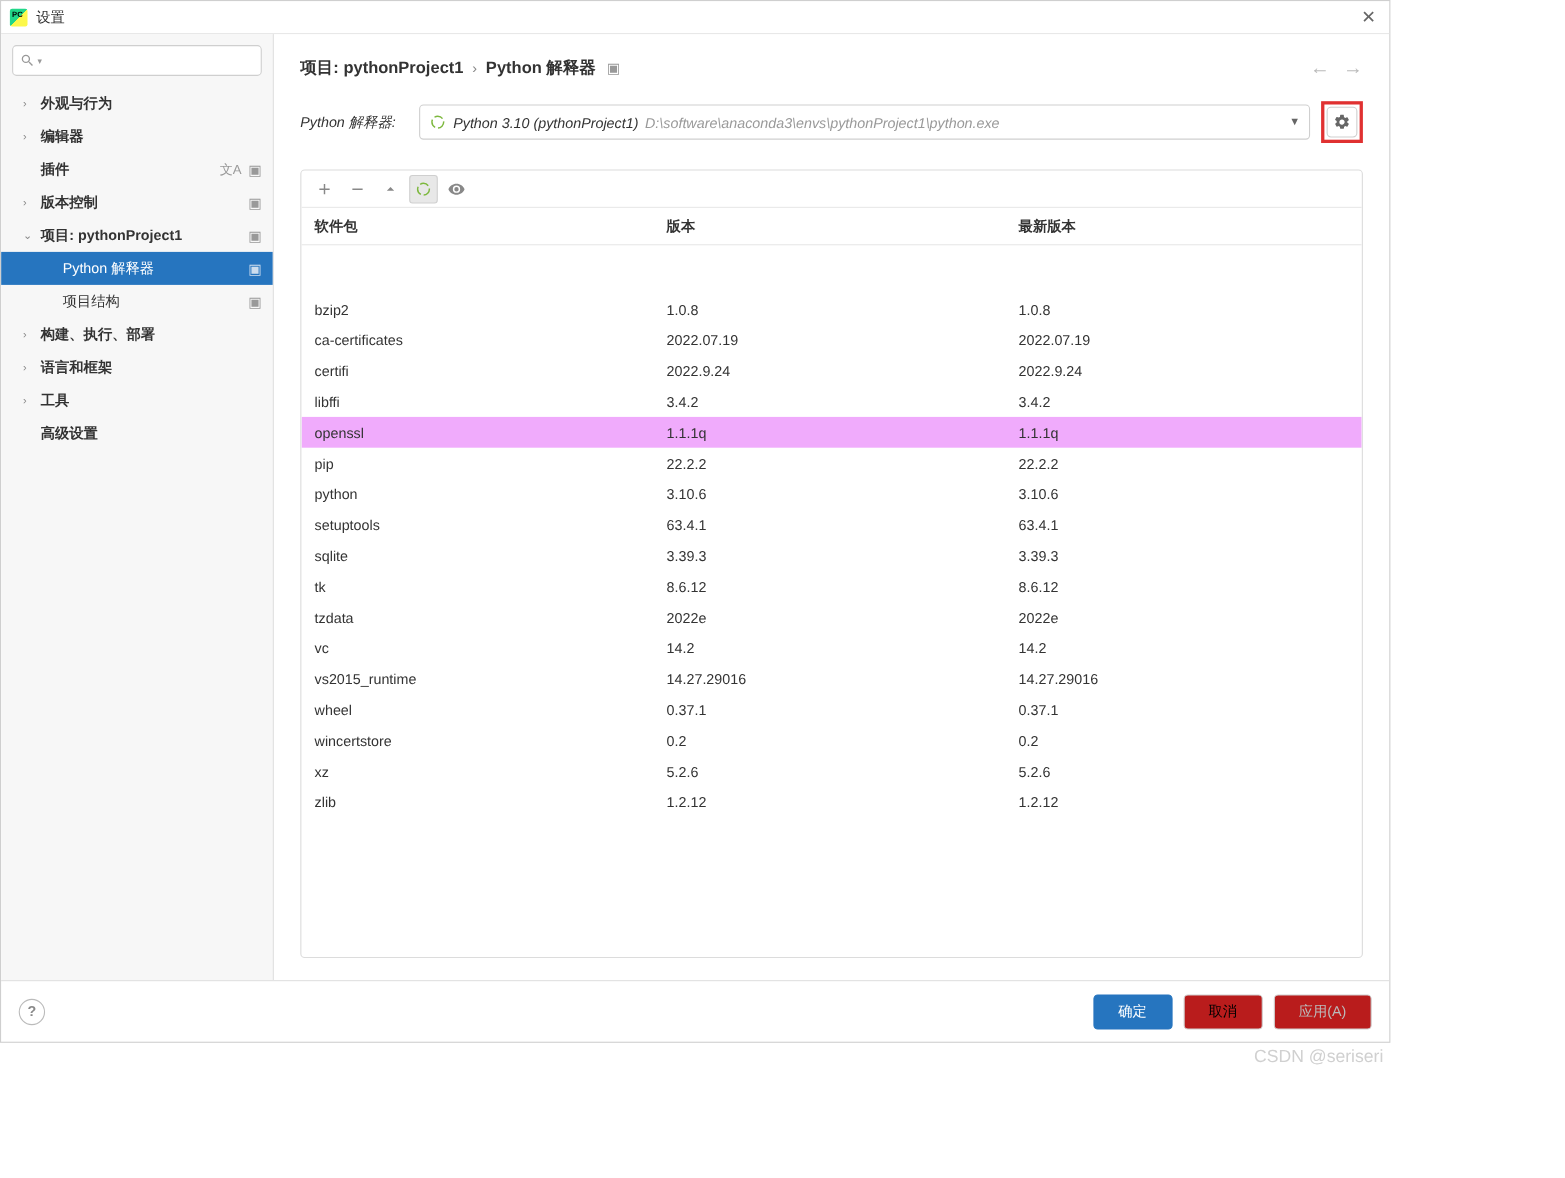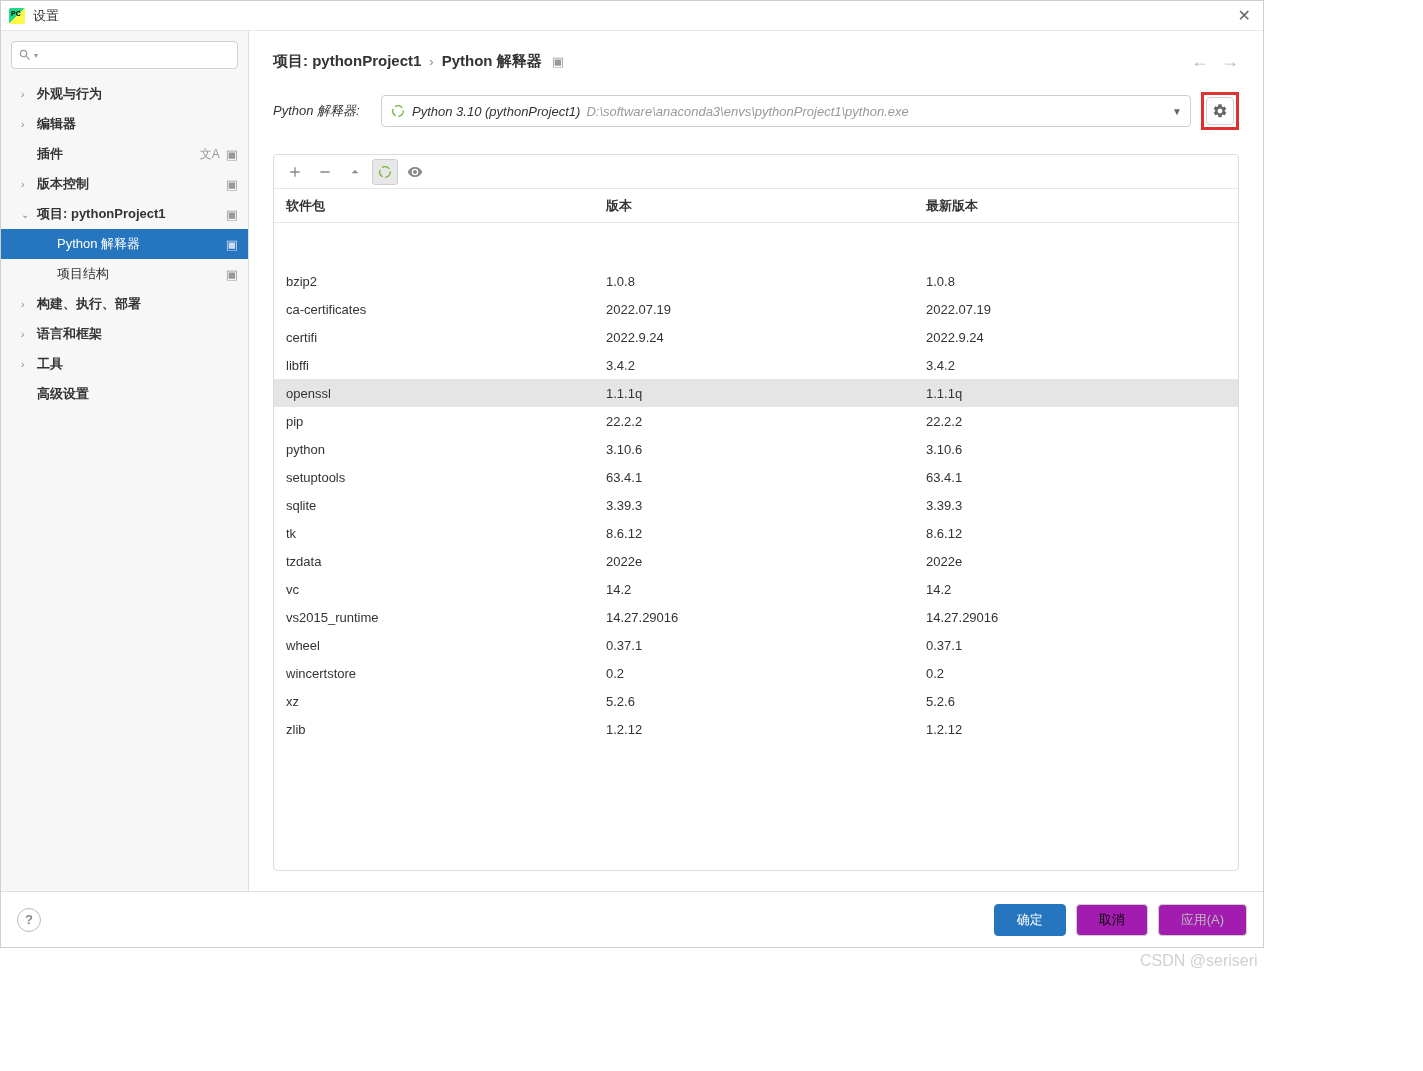--- a/index.html
+++ b/index.html
@@ -47,25 +47,25 @@
 .toolbar { height: 34px; display: flex; align-items: center; padding: 0 8px; border-bottom: 1px solid #e8e8e8; gap: 4px; }
 .toolbar .tbtn { width: 26px; height: 26px; display: flex; align-items: center; justify-content: center; color: #888; cursor: pointer; border-radius: 3px; }
 .toolbar .tbtn.active { background: #e8e8e8; border: 1px solid #cfcfcf; }
 .toolbar .tbtn svg { width: 16px; height: 16px; }
 .pkg-header { height: 34px; display: flex; align-items: center; border-bottom: 1px solid #e8e8e8; padding: 0 12px; font-weight: bold; }
 .col-name { flex: 0 0 320px; }
 .col-ver { flex: 0 0 320px; }
 .col-latest { flex: 1; }
 .pkg-body { flex: 1; overflow-y: auto; margin-top: 44px; }
 .pkg-row { height: 28px; display: flex; align-items: center; padding: 0 12px; cursor: pointer; }
-.pkg-row.highlight { background: #e5e5e5; }
+.pkg-row.highlight { background: #f0abfc; }
 .footer { height: 56px; border-top: 1px solid #e0e0e0; display: flex; align-items: center; padding: 0 16px; gap: 10px; }
 .footer .help-icon { width: 24px; height: 24px; border: 1.5px solid #bbb; border-radius: 50%; display: flex; align-items: center; justify-content: center; color: #888; font-weight: bold; cursor: pointer; }
 .footer .spacer { flex: 1; }
-.footer button { height: 32px; padding: 0 22px; border: 1px solid #cfcfcf; border-radius: 4px; background: #a21caf; cursor: pointer; font-size: 13px; }
+.footer button { height: 32px; padding: 0 22px; border: 1px solid #cfcfcf; border-radius: 4px; background: #b91c1c; cursor: pointer; font-size: 13px; }
 .footer button.primary { background: #2675BF; color: #fff; border-color: #2675BF; margin-left: 15px; }
 .footer button.disabled { color: #bbb; cursor: default; }
 .watermark { position: absolute; left: 1140px; top: 952px; color: #d0d0d0; font-size: 16px; }
 .py-circle { stroke: #7db83e; stroke-width: 2; fill: none; }
 </style>
 </head>
 <body>
 
 <div class="window">
   <div class="titlebar">

